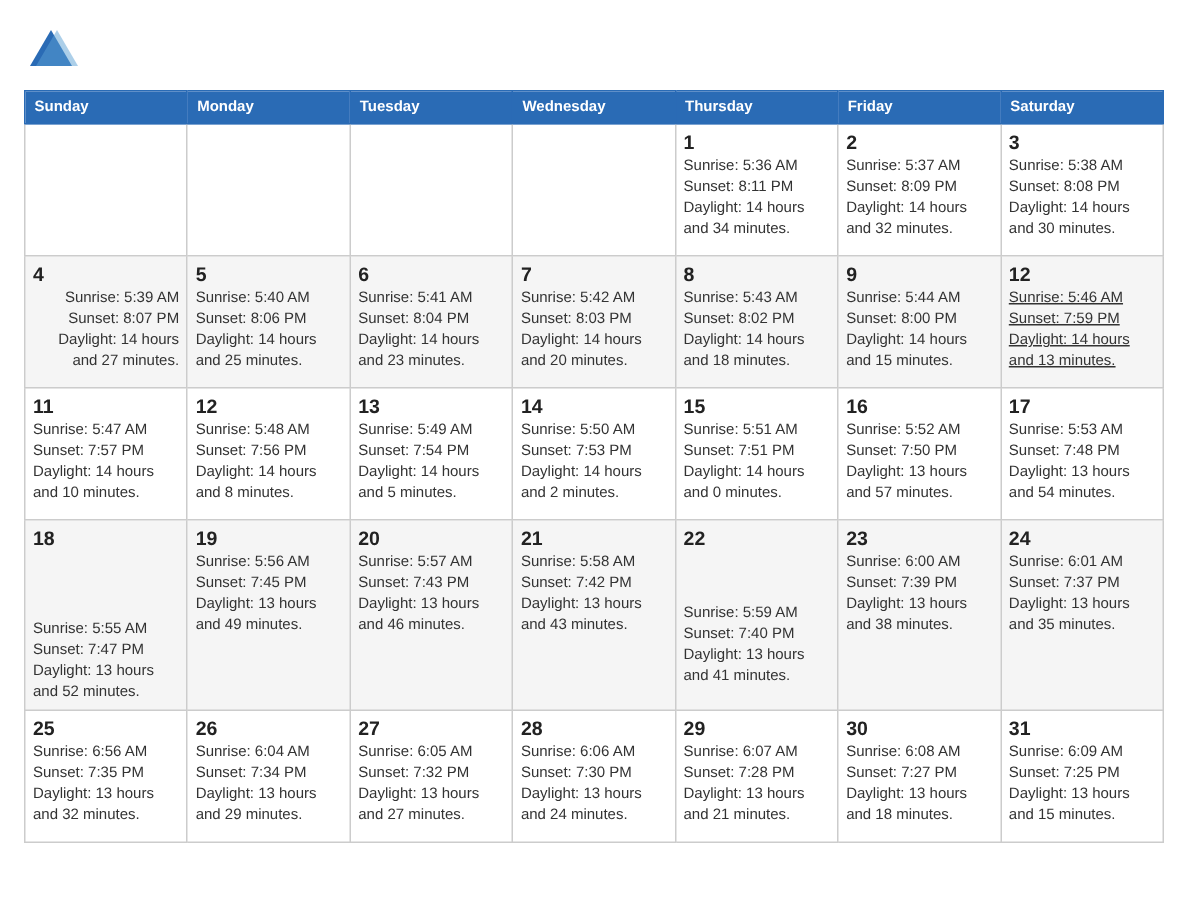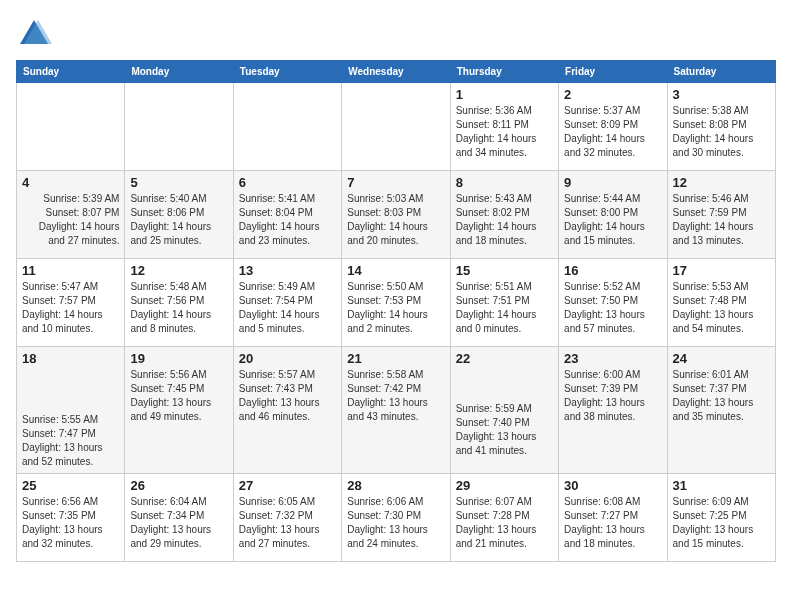--- a/index.html
+++ b/index.html
@@ -173,42 +173,42 @@
         </td>
         <td>
           <div class="day-number">6</div>
           <div class="day-info" style="white-space: pre-line;">Sunrise: 5:41 AM
 Sunset: 8:04 PM
 Daylight: 14 hours
 and 23 minutes.</div>
         </td>
         <td>
           <div class="day-number">7</div>
-          <div class="day-info" style="white-space: pre-line;">Sunrise: 5:03 AM
+          <div class="day-info" style="white-space: pre-line;">Sunrise: 5:42 AM
 Sunset: 8:03 PM
 Daylight: 14 hours
 and 20 minutes.</div>
         </td>
         <td>
           <div class="day-number">8</div>
           <div class="day-info" style="white-space: pre-line;">Sunrise: 5:43 AM
 Sunset: 8:02 PM
 Daylight: 14 hours
 and 18 minutes.</div>
         </td>
         <td>
           <div class="day-number">9</div>
           <div class="day-info" style="white-space: pre-line;">Sunrise: 5:44 AM
 Sunset: 8:00 PM
 Daylight: 14 hours
 and 15 minutes.</div>
         </td>
         <td>
           <div class="day-number">12</div>
-          <div class="day-info" style="white-space: pre-line;">Sunrise: 5:46 AM
+          <div class="day-info" style="white-space: pre-line; text-decoration: underline;">Sunrise: 5:46 AM
 Sunset: 7:59 PM
 Daylight: 14 hours
 and 13 minutes.</div>
         </td>
       </tr>
       <tr>
         <td>
           <div class="day-number">11</div>
           <div class="day-info" style="white-space: pre-line;">Sunrise: 5:47 AM
 Sunset: 7:57 PM

